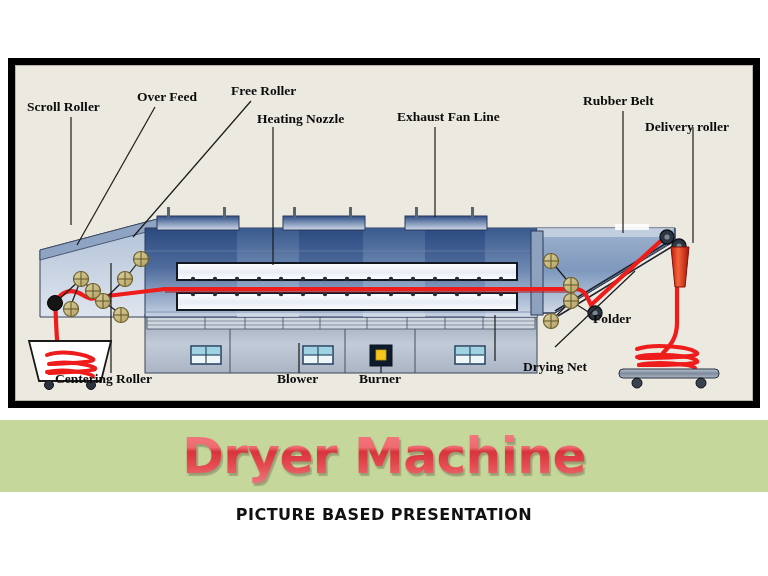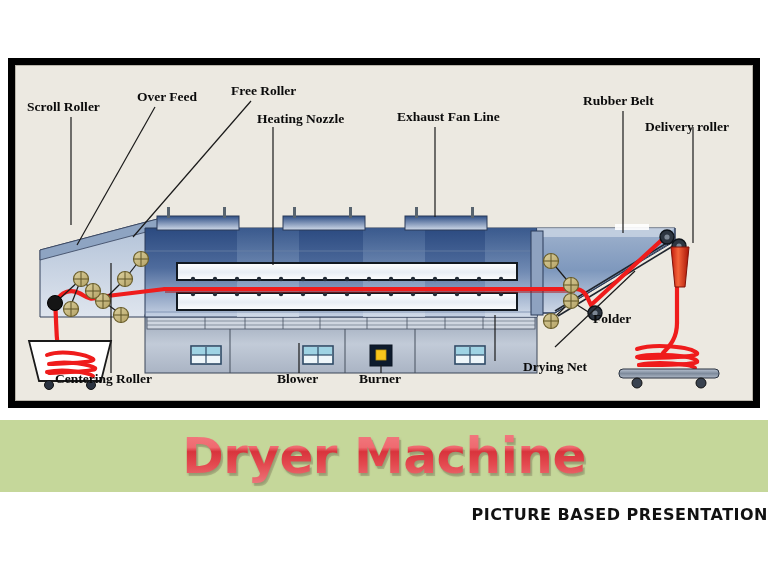--- a/index.html
+++ b/index.html
@@ -54,21 +54,21 @@
     position:absolute;left:0;top:420px;width:768px;height:72px;
     display:flex;align-items:center;justify-content:center;
     font-family:"DejaVu Sans", sans-serif;
     font-weight:bold;font-size:50px;letter-spacing:-0.5px;
     color:rgba(130,120,90,.35);
     transform:translate(2px,3px);
   }
   
   #subtitle{
     position:absolute;left:0;top:505px;width:768px;
-    text-align:right;
+    text-align:center;
     font-family:"DejaVu Sans", sans-serif;
     font-weight:bold;
     font-size:16px;
     letter-spacing:.5px;
     color:#111111;
   }
   .lbl{
     font-family:"Liberation Serif", serif;
     font-weight:bold;
     font-size:13.5px;

